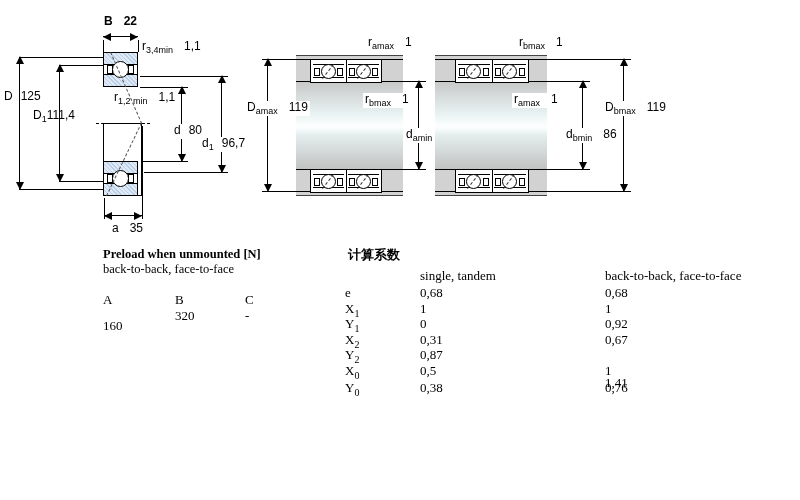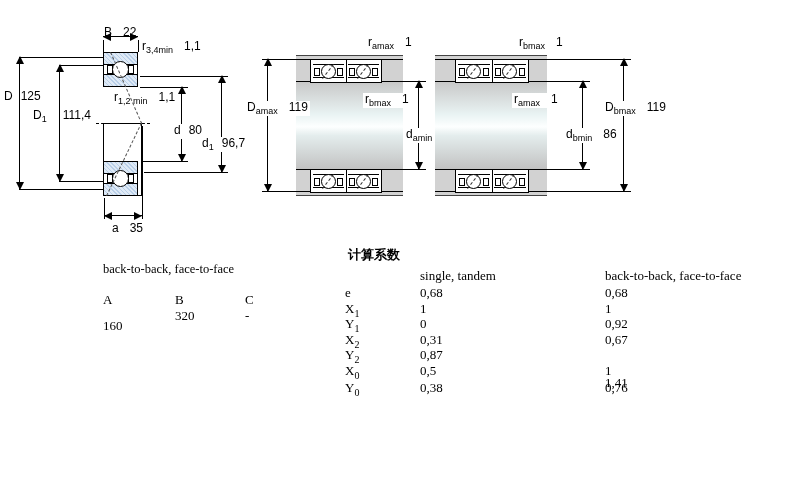--- a/index.html
+++ b/index.html
@@ -59,21 +59,21 @@
   .bold{font-weight:bold;}
 </style>
 </head>
 <body>
 
 <div id="canvas">
 
   <div class="vl" style="left:103px;top:40px;height:12px;"></div>
   <div class="vl" style="left:138px;top:40px;height:12px;"></div>
   <div class="hdim" style="left:103px;top:36px;width:35px;"></div>
-  <div class="dlab" style="left:104px;top:26px;">
+  <div class="dlab" style="left:104px;top:15px;font-weight:bold;">
     <span>B</span><sub></sub><span class="dval">22</span>
   </div>
 
   <div class="bearing" style="left:103px;top:52px;">
     <div class="band t"></div>
     <div class="band b"></div>
     <div class="cageL" style="left:3px;"></div>
     <div class="cageL" style="right:3px;"></div>
     <div class="ballL"></div>
   </div>
@@ -95,21 +95,21 @@
   <div class="hl" style="left:19px;top:189px;width:84px;"></div>
   <div class="vdim" style="left:19px;top:57px;height:132px;"></div>
   <div class="dlab" style="left:4px;top:90px;">
     <span>D</span><sub></sub><span class="dval" style="margin-left:8px;">125</span>
   </div>
 
   <div class="hl" style="left:59px;top:65px;width:44px;"></div>
   <div class="hl" style="left:59px;top:181px;width:44px;"></div>
   <div class="vdim" style="left:59px;top:65px;height:116px;"></div>
   <div class="dlab" style="left:33px;top:109px;">
-    <span>D</span><sub>1</sub><span class="dval" style="margin-left:16px;">111,4</span>
+    <span>D</span><sub>1</sub><span class="dval" style="margin-left:0;">111,4</span>
   </div>
 
   <div class="dlab" style="left:142px;top:40px;">
     <span>r</span><sub>3,4min</sub><span class="dval">1,1</span>
   </div>
   <div class="dlab" style="left:78px;top:91px;margin-left:36px;">
     <span>r</span><sub>1,2 min</sub><span class="dval">1,1</span>
   </div>
 
   <div class="hl" style="left:140px;top:87px;width:48px;"></div>
@@ -250,20 +250,21 @@
   <div class="dlab wbg" style="left:603px;top:101px;">
     <span>D</span><sub>bmax</sub><span class="dval">119</span>
   </div>
   <div class="dlab wbg" style="left:517px;top:36px;">
     <span>r</span><sub>bmax</sub><span class="dval">1</span>
   </div>
   <div class="dlab wbg" style="left:512px;top:93px;">
     <span>r</span><sub>amax</sub><span class="dval">1</span>
   </div>
 
+  <div class="ser bold" style="left:103px;top:248px;font-size:12.5px;">Preload when unmounted [N]</div>
   <div class="ser" style="left:103px;top:263px;font-size:12.5px;">back-to-back, face-to-face</div>
   <div class="ser" style="left:103px;top:293px;">A</div>
   <div class="ser" style="left:175px;top:293px;">B</div>
   <div class="ser" style="left:245px;top:293px;">C</div>
   <div class="ser" style="left:103px;top:309px;margin-top:10px;">160</div>
   <div class="ser" style="left:175px;top:309px;">320</div>
   <div class="ser" style="left:245px;top:309px;">-</div>
 
   <div class="ser bold" style="left:348px;top:248px;">计算系数</div>
   <div class="ser" style="left:420px;top:269px;">single, tandem</div>

